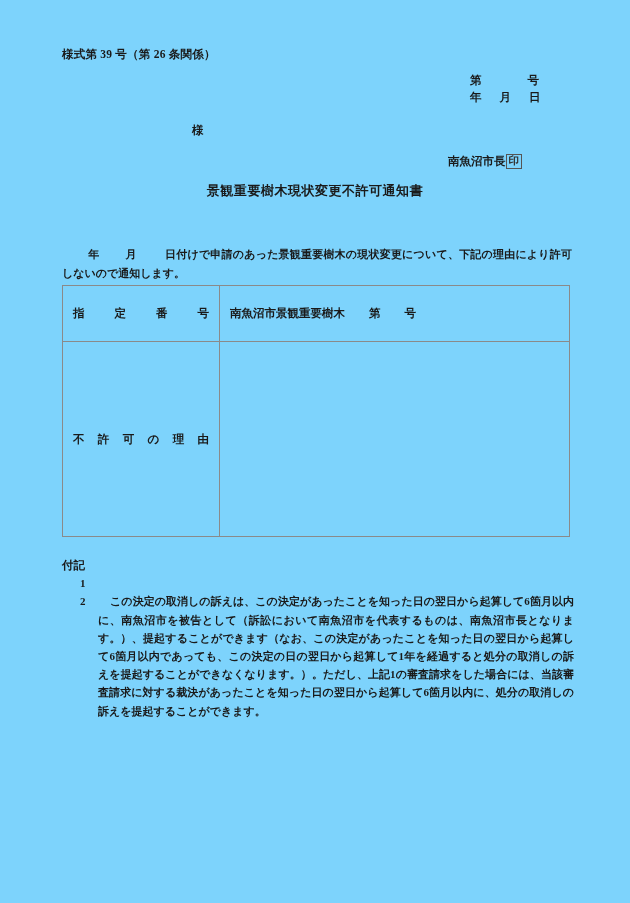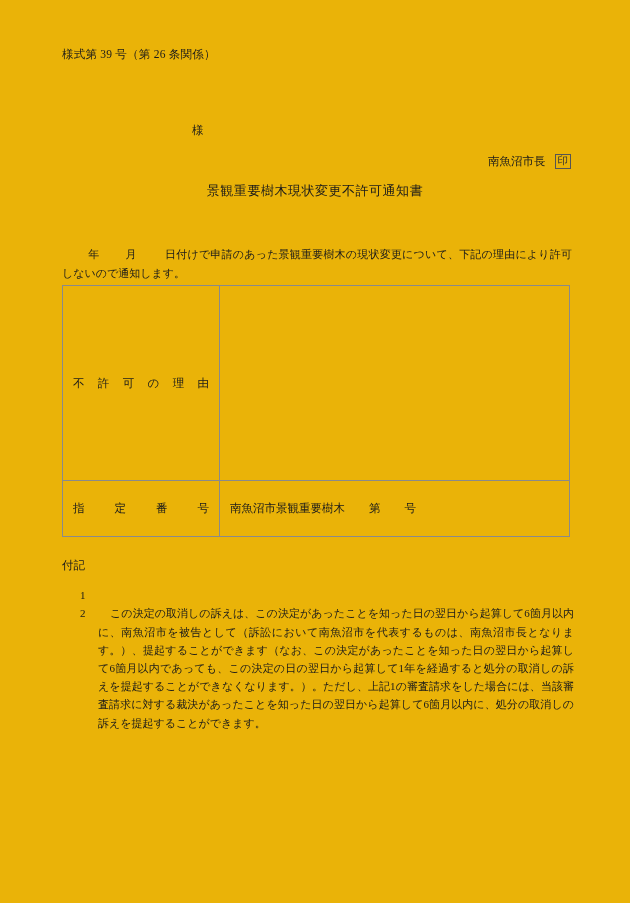--- a/index.html
+++ b/index.html
@@ -9,23 +9,24 @@
     background: #ffffff;
   }
   body {
     font-family: "Liberation Serif", "DejaVu Serif", serif;
     color: #1a1a1a;
   }
   #page {
     position: relative;
     width: 630px;
     height: 903px;
-    background: #eab308;
+    background: #7dd3fc;
     overflow: hidden;
     box-sizing: border-box;
+    font-weight: bold;
   }
 
   
   .t {
     position: absolute;
     white-space: pre;
     font-size: 11px;
     line-height: 1.35;
     letter-spacing: 0.02em;
   }
@@ -55,26 +56,25 @@
   
   #addressee {
     left: 192px;
     top: 123px;
     font-size: 11.5px;
   }
 
   
   #issuer {
     position: absolute;
-    left: 488px;
+    left: 448px;
     top: 154px;
     font-size: 11.5px;
     display: flex;
     align-items: center;
-    gap: 9px;
   }
   #issuer .seal-box {
     display: inline-block;
     border: 1px solid #555;
     padding: 0px 2px 1px 2px;
     font-size: 10.5px;
     line-height: 1.15;
     color: #333;
   }
 
@@ -133,21 +133,21 @@
   #notes {
     position: absolute;
     left: 62px;
     top: 556px;
     width: 512px;
     font-size: 11px;
     line-height: 18.2px;
   }
   #notes .notes-heading {
     font-size: 11.5px;
-    margin-bottom: 12px;
+    margin-bottom: 0;
   }
   #notes ol {
     list-style: none;
     margin: 0;
     padding: 0;
   }
   #notes li {
     position: relative;
     padding-left: 36px;
     margin: 0;
@@ -161,45 +161,49 @@
   }
   #notes li .first-gap { display: inline-block; width: 12px; }
 </style>
 </head>
 <body>
 
 <div id="page">
 
   <div class="t" id="form-no">様式第 39 号（第 26 条関係）</div>
 
+  <div id="doc-meta">
+    <span class="row"><span>第</span><span class="sp-wide"></span><span>号</span></span>
+    <span class="row"><span>年</span><span class="sp-mid"></span><span>月</span><span class="sp-mid"></span><span>日</span></span>
+  </div>
 
   <div class="t" id="addressee">様</div>
 
   <div id="issuer">
     <span>南魚沼市長</span>
     <span class="seal-box">印</span>
   </div>
 
   <div id="doc-title">景観重要樹木現状変更不許可通知書</div>
 
   <div id="body-para"><span class="lead-indent"></span><span>年</span><span class="gap-a"></span><span>月</span><span class="gap-b"></span><span>日付けで申請のあった景観重要樹木の現状変更について、下記の理由により許可しないので通知します。</span></div>
 
   <table id="form-table">
     <tbody>
+      <tr>
+        <td class="col-label r1">
+          <span class="label-spread">指定番号</span>
+        </td>
+        <td class="cell-val r1"><span>南魚沼市景観重要樹木</span><span class="sp-n"></span><span>第</span><span class="sp-n"></span><span>号</span></td>
+      </tr>
       <tr>
         <td class="col-label r2">
           <span class="label-spread">不許可の理由</span>
         </td>
         <td class="cell-val r2"></td>
-      </tr>
-      <tr>
-        <td class="col-label r1">
-          <span class="label-spread">指定番号</span>
-        </td>
-        <td class="cell-val r1"><span>南魚沼市景観重要樹木</span><span class="sp-n"></span><span>第</span><span class="sp-n"></span><span>号</span></td>
       </tr>
     </tbody>
   </table>
 
   <div id="notes">
     <div class="notes-heading">付記</div>
     <ol>
       <li><span class="num">1</span><span class="first-gap"></span></li>
       <li><span class="num">2</span><span class="first-gap"></span><span>この決定の取消しの訴えは、この決定があったことを知った日の翌日から起算して6箇月以内に、南魚沼市を被告として（訴訟において南魚沼市を代表するものは、南魚沼市長となります。）、提起することができます（なお、この決定があったことを知った日の翌日から起算して6箇月以内であっても、この決定の日の翌日から起算して1年を経過すると処分の取消しの訴えを提起することができなくなります。）。ただし、上記1の審査請求をした場合には、当該審査請求に対する裁決があったことを知った日の翌日から起算して6箇月以内に、処分の取消しの訴えを提起することができます。</span></li>
     </ol>

